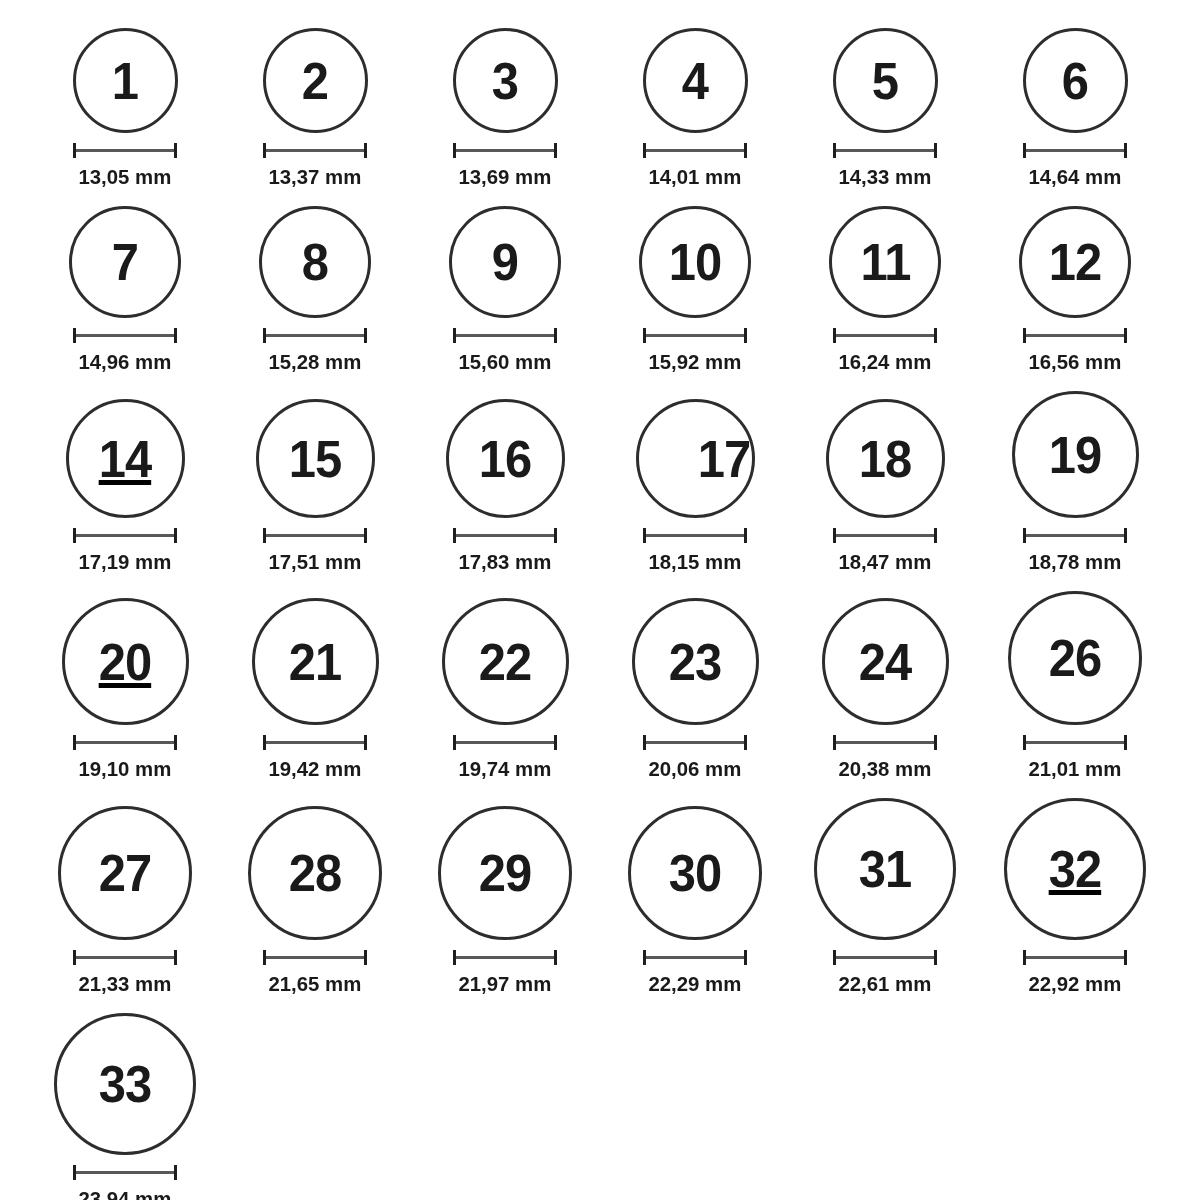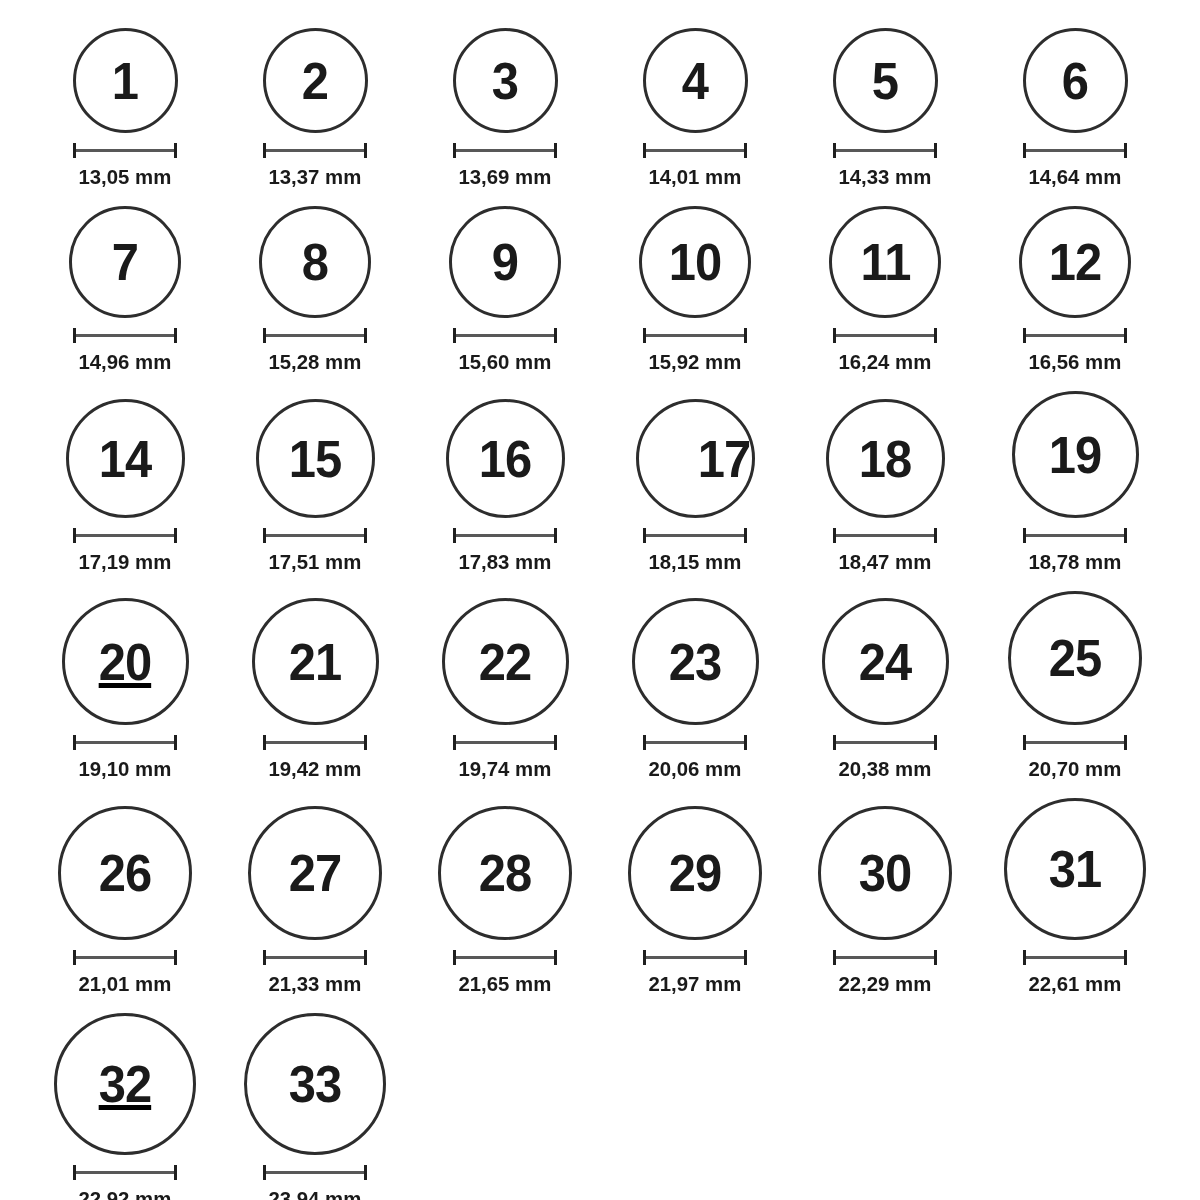--- a/index.html
+++ b/index.html
@@ -213,21 +213,21 @@
     <div class="measure">
       <span class="cap"></span>
       <span class="bar"></span>
       <span class="cap"></span>
     </div>
     <div class="label">16,56 mm</div>
   </div>
 
 
   <div class="cell">
-    <div class="circle" style="width: 119px; height: 119px;">
+    <div class="circle" style="width: 119px; height: 119px; text-decoration: underline;">
       <span class="num">14</span>
     </div>
     <div class="measure">
       <span class="cap"></span>
       <span class="bar"></span>
       <span class="cap"></span>
     </div>
     <div class="label">17,19 mm</div>
   </div>
 
@@ -344,31 +344,20 @@
       <span class="num">24</span>
     </div>
     <div class="measure">
       <span class="cap"></span>
       <span class="bar"></span>
       <span class="cap"></span>
     </div>
     <div class="label">20,38 mm</div>
   </div>
 
-  <div class="cell">
-    <div class="circle" style="width: 134px; height: 134px;">
-      <span class="num">25</span>
-    </div>
-    <div class="measure">
-      <span class="cap"></span>
-      <span class="bar"></span>
-      <span class="cap"></span>
-    </div>
-    <div class="label">20,70 mm</div>
-  </div>
 
   <div class="cell">
     <div class="circle" style="width: 134px; height: 134px; align-items: center;">
       <span class="num">26</span>
     </div>
     <div class="measure">
       <span class="cap"></span>
       <span class="bar"></span>
       <span class="cap"></span>
     </div>

